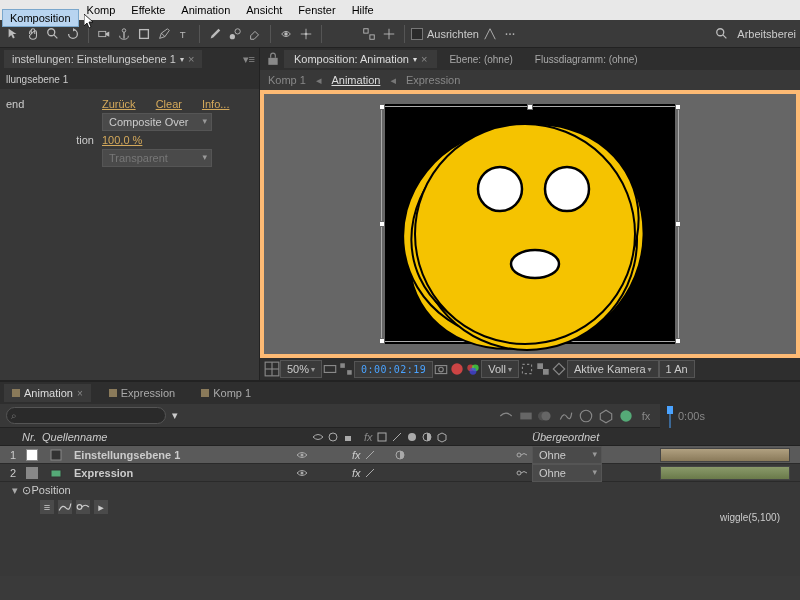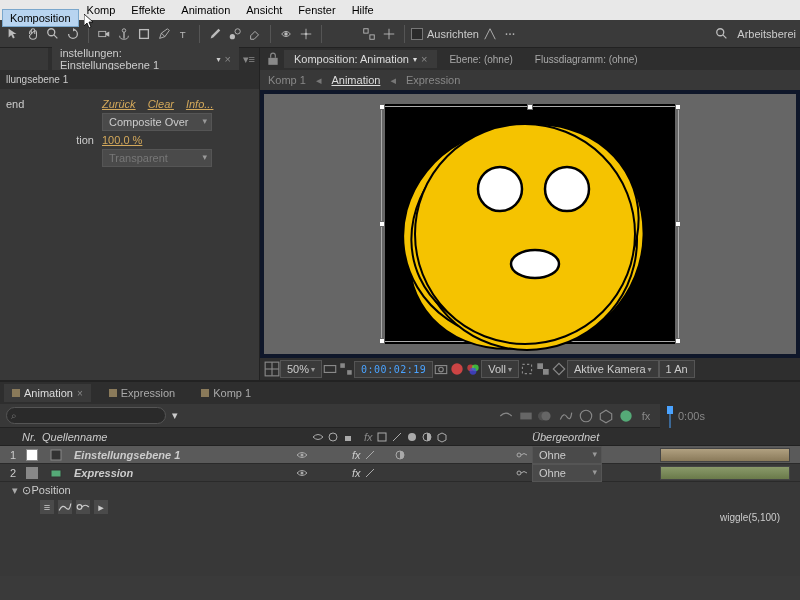--- a/index.html
+++ b/index.html
@@ -10,33 +10,33 @@
 .cursor { position:absolute; top:14px; left:84px; font-size:14px; color:#000; z-index:100; pointer-events:none; }
 .toolbar { background:#3a3a3a; height:28px; border-bottom:1px solid #222; display:flex; align-items:center; gap:2px; padding:0 4px; }
 .toolbar .sep { width:1px; height:18px; background:#555; margin:0 4px; }
 .tool-ic { width:18px; height:18px; display:flex; align-items:center; justify-content:center; color:#bbb; cursor:pointer; }
 .tool-ic svg { width:14px; height:14px; }
 .toolbar .ausrichten { display:flex; align-items:center; gap:4px; }
 .toolbar .ausrichten .cb { width:12px; height:12px; border:1px solid #777; background:#2a2a2a; }
 .toolbar .right { margin-left:auto; display:flex; align-items:center; gap:6px; }
 .main { display:flex; height:332px; }
 .left-panel { width:260px; background:#383838; border-right:1px solid #222; display:flex; flex-direction:column; }
-.panel-tabs { height:22px; background:#2e2e2e; display:flex; align-items:center; padding:0 4px; gap:4px;margin-left:48px; }
+.panel-tabs { height:22px; background:#2e2e2e; display:flex; align-items:center; padding:0 4px; gap:20px; }
 .panel-tab { background:#3a3a3a; padding:3px 8px; font-size:10px; color:#ccc; display:flex; align-items:center; gap:4px; }
 .panel-tab .x { color:#888; }
 .panel-hdr { background:#2e2e2e; padding:4px 6px; font-size:10px; }
 .panel-body { padding:6px; font-size:10px; flex:1; }
-.link-row { display:flex; gap:12px; padding:4px 0 8px 100px;font-style:italic; }
+.link-row { display:flex; gap:20px; padding:4px 0 8px 100px; }
 .link-row span { color:#d4a95b; text-decoration:underline; cursor:pointer; }
 .dd { background:#4a4a4a; border:1px solid #555; padding:2px 18px 2px 6px; position:relative; display:inline-block; min-width:110px; color:#ccc; }
 .dd::after { content:'▾'; position:absolute; right:4px; top:2px; color:#999; font-size:9px; }
 .row { display:flex; align-items:center; margin:3px 0; }
 .row-label { width:96px; text-align:right; padding-right:8px; }
 .val-link { color:#d4a95b; text-decoration:underline; }
-.right-panel { flex:1; background:#0f172a; display:flex; flex-direction:column; }
+.right-panel { flex:1; background:#fdba74; display:flex; flex-direction:column; }
 .comp-tabs { height:22px; background:#2e2e2e; display:flex; align-items:center; padding:0 4px; gap:2px; }
 .comp-tab { padding:3px 10px; font-size:10px; color:#aaa; display:flex; align-items:center; gap:4px; }
 .comp-tab.active { background:#3a3a3a; color:#ddd; }
 .lock-ic { width:10px; height:10px; }
 .breadcrumb { height:20px; background:#383838; display:flex; align-items:center; padding:0 8px; gap:10px; font-size:10px; }
 .breadcrumb .bc { color:#888; }
 .breadcrumb .bc.active { color:#ddd; text-decoration:underline; }
 .breadcrumb .arr { color:#777; }
 .viewer { flex:1; background:#666; display:flex; align-items:center; justify-content:center; position:relative; margin:4px; }
 .stage { width:290px; height:240px; background:#000; position:relative; }
@@ -63,21 +63,21 @@
 .tl-search .right-icons { margin-left:auto; display:flex; gap:4px; padding-right:140px; }
 .tl-search .right-icons .ic { width:16px; height:16px; display:flex; align-items:center; justify-content:center; color:#888; }
 .tl-hdr { height:18px; background:#2e2e2e; display:flex; align-items:center; font-size:9px; border-bottom:1px solid #222; }
 .tl-col-nr { width:26px; padding-left:6px; font-style:italic;margin-left:16px; }
 .tl-col-name { width:270px; font-style:italic; }
 .tl-col-sw { width:220px; display:flex; gap:3px; align-items:center; }
 .tl-col-parent { width:120px; font-style:italic; }
 .tl-row { height:18px; display:flex; align-items:center; font-size:10px; border-bottom:1px solid #2a2a2a; }
 .tl-row.sel { background:#5a5a5a; }
 .tl-row .nr { width:26px; text-align:center; color:#ccc; }
-.tl-row .name { width:270px; display:flex; align-items:flex-end; gap:12px;font-style:italic; }
+.tl-row .name { width:270px; display:flex; align-items:flex-end; gap:12px; }
 .tl-row .name .swatch { width:12px; height:12px; border:1px solid #888; }
 .tl-row .name .layer-ic { width:12px; height:12px; }
 .tl-row .sw { width:220px; display:flex; gap:3px; align-items:center; }
 .tl-row .parent { width:120px; display:flex; align-items:center; gap:4px; }
 .tl-sub { height:16px; display:flex; align-items:center; font-size:10px; padding-left:12px; }
 .tl-sub .tri { color:#aaa; margin-right:4px; }
 .tl-sub .kf { width:10px; display:inline-block; text-align:center; }
 .tl-sub .lbl { width:308px; }
 .tl-sub .val { color:#c97a4a; width:220px; }
 .tl-sub2 { height:18px; display:flex; align-items:center; font-size:10px; padding-left:40px; }

